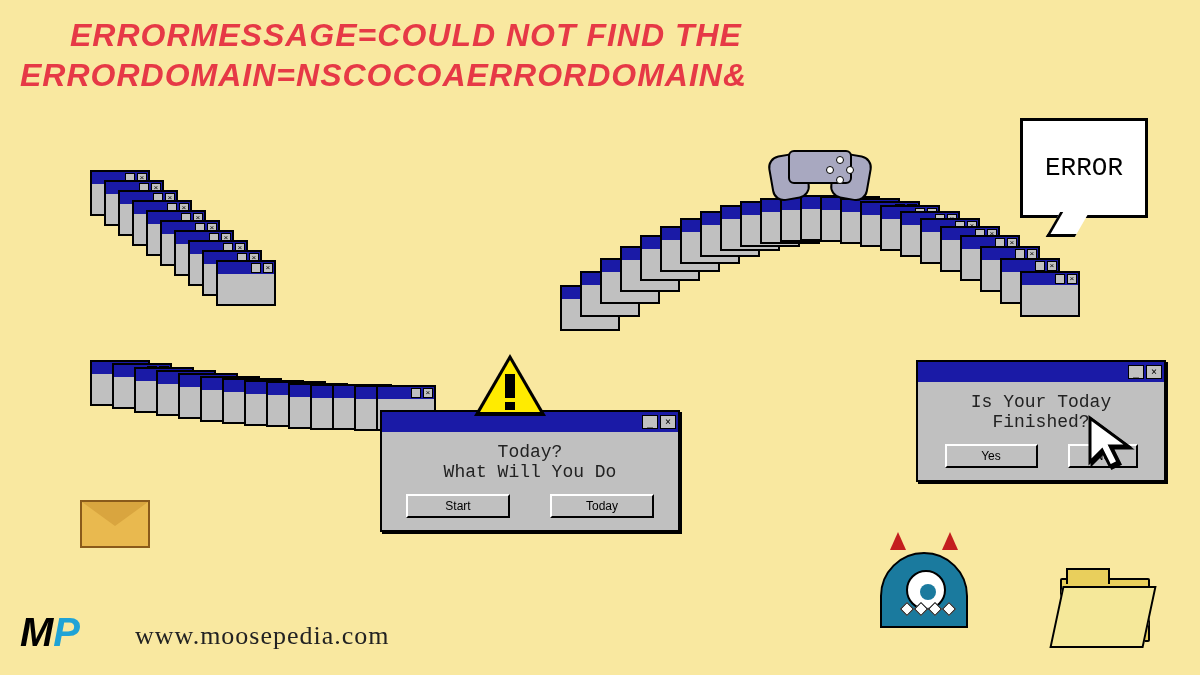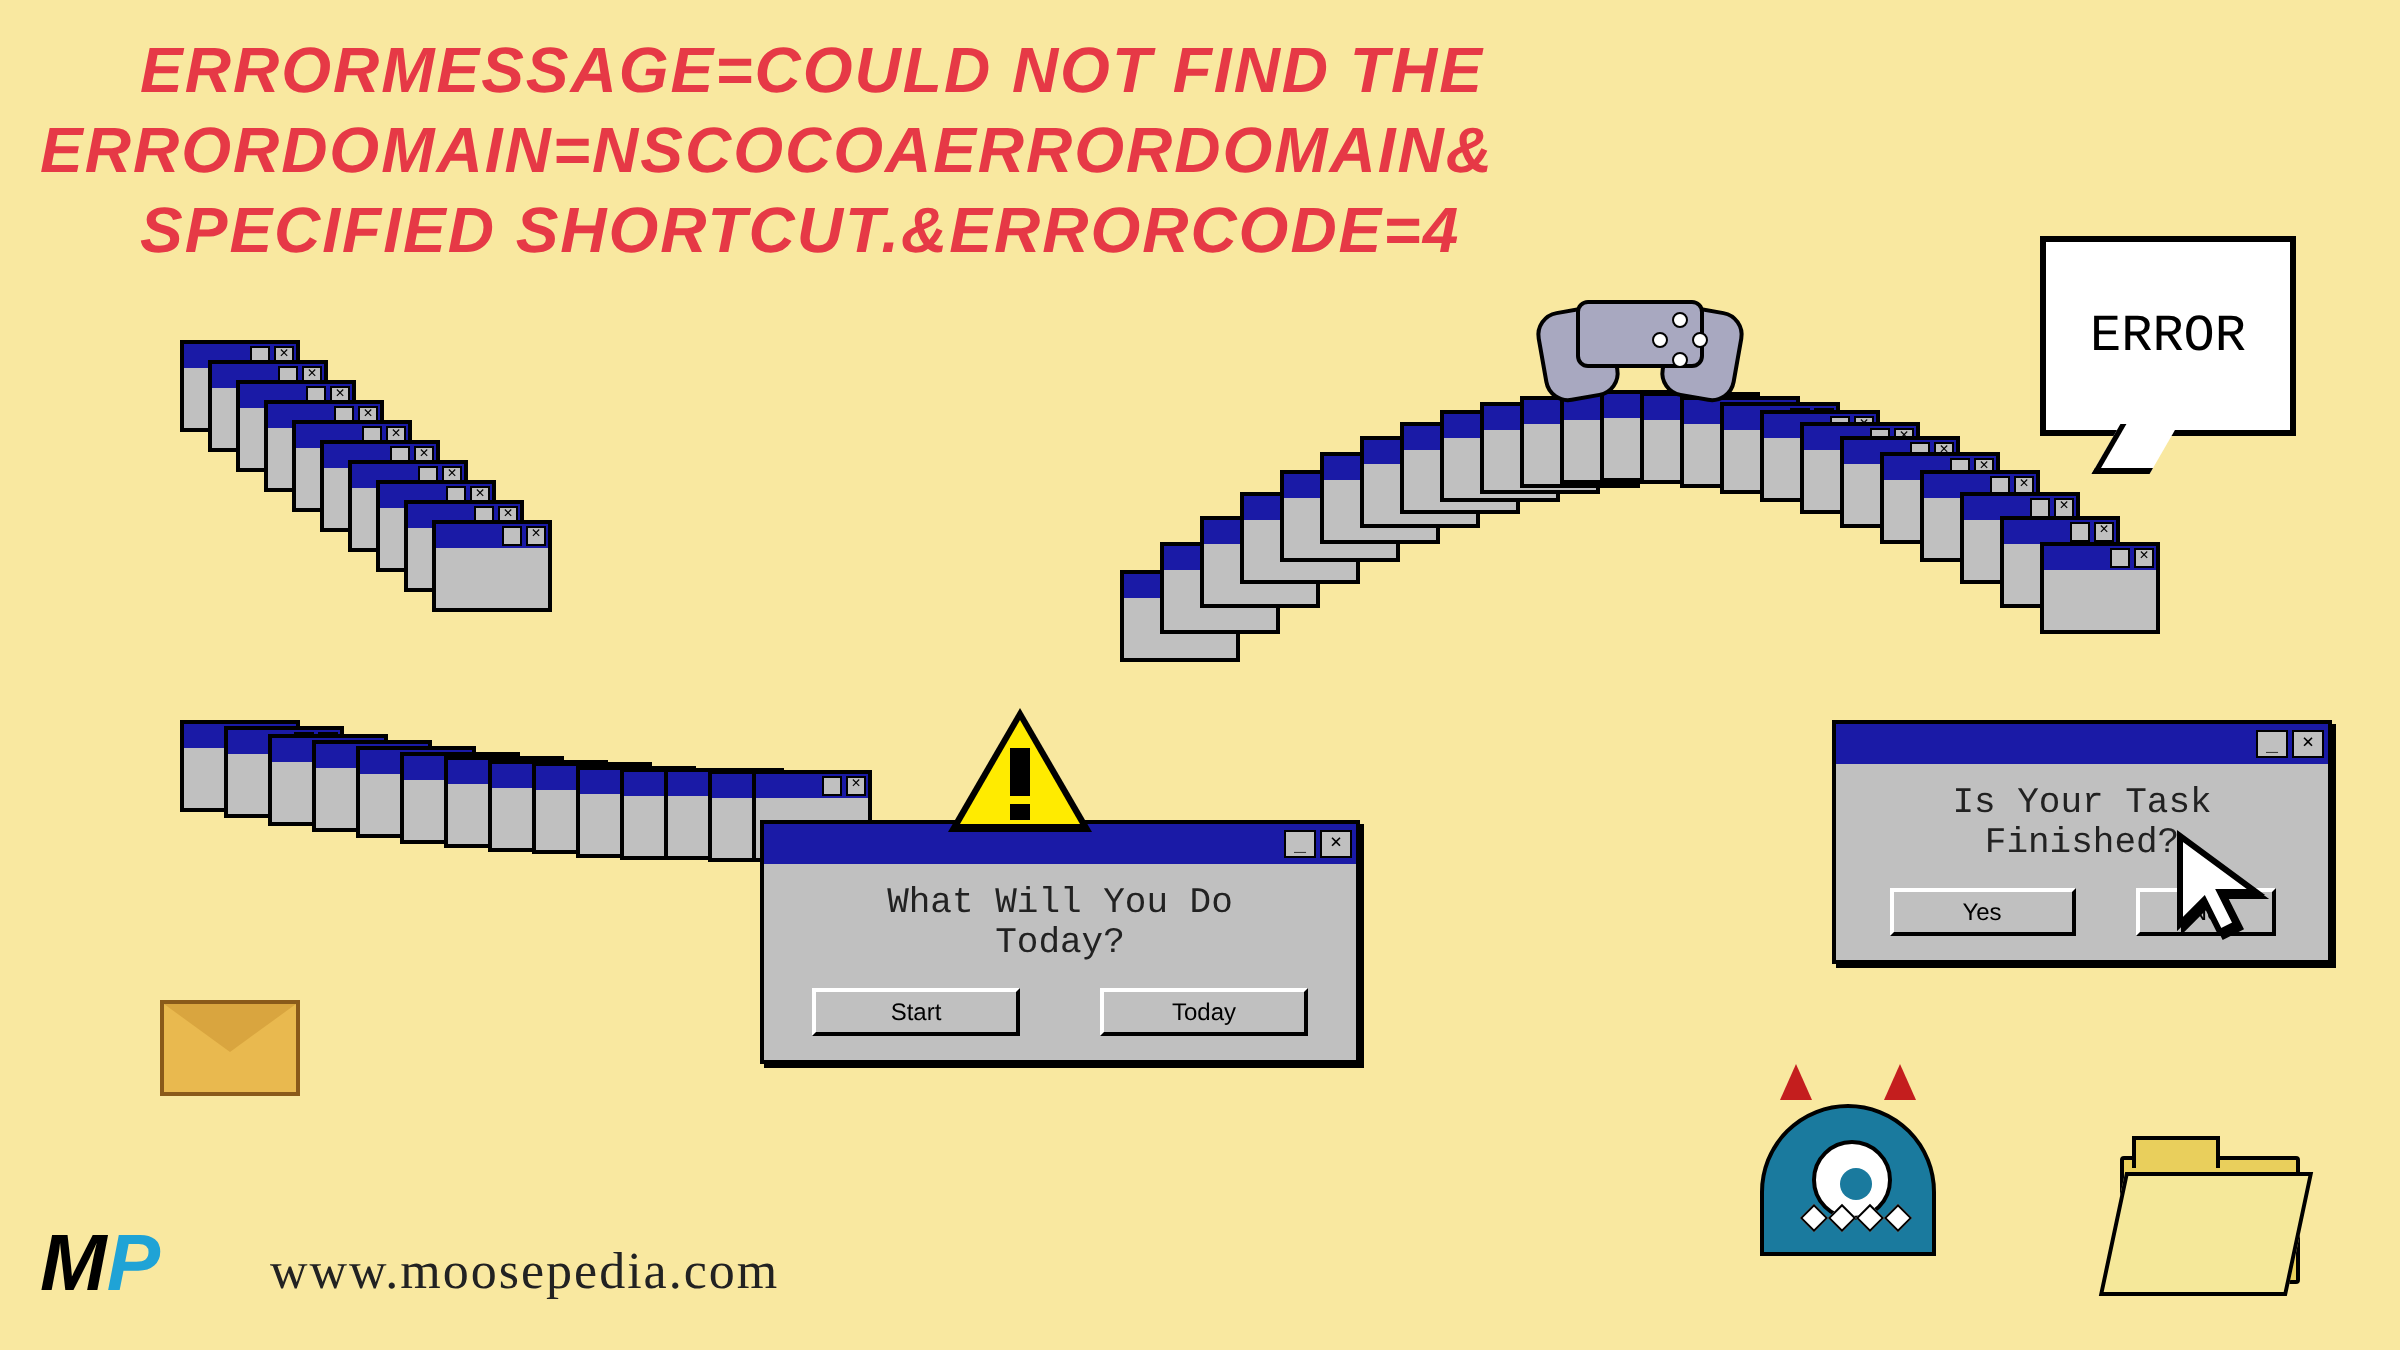--- a/index.html
+++ b/index.html
@@ -67,21 +67,20 @@
 .logo { position:absolute; left:20px; bottom:20px; font-family:Arial Black,sans-serif; font-weight:900; font-size:40px; font-style:italic; }
 .logo .m { color:#000; } .logo .p { color:#1fa3d6; }
 .url { position:absolute; left:135px; bottom:24px; font-family:Georgia,serif; font-size:26px; color:#222; letter-spacing:1px; }
 </style>
 </head>
 <body>
 
 <div class="headline">
   <div style="margin-left:50px;">ERRORMESSAGE=COULD NOT FIND THE</div>
   <div>ERRORDOMAIN=NSCOCOAERRORDOMAIN&amp;</div>
-  <div style="margin-left:50px;">SPECIFIED SHORTCUT.&amp;ERRORCODE=4</div>
 </div>
 
 <div class="cascade" style="left:90px; top:170px;">
   <div class="mini" style="left:0px; top:0px;">
       <div class="mm"></div>
       <div class="mx">×</div>
     </div>
     <div class="mini" style="left:14px; top:10px;">
       <div class="mm"></div>
       <div class="mx">×</div>
@@ -277,41 +276,41 @@
       <div class="mx">×</div>
     </div>
 </div>
 
 <div class="dialog" style="left:380px; top:410px; width:300px;">
   <div class="titlebar">
     <div class="tbtn">_</div>
     <div class="tbtn">×</div>
   </div>
   <div class="dbody">
+    <div>Today?</div>
     <div>What Will You Do</div>
-    <div>Today?</div>
   </div>
   <div class="btnrow">
     <button class="dbtn">Start</button>
     <button class="dbtn">Today</button>
   </div>
 </div>
 
 <div class="warn" style="left:474px; top:354px;">
   <div class="bang"></div>
     <div class="dot"></div>
 </div>
 
 <div class="dialog" style="left:916px; top:360px; width:250px;">
   <div class="titlebar">
     <div class="tbtn">_</div>
     <div class="tbtn">×</div>
   </div>
   <div class="dbody">
-    <div>Is Your Task</div>
+    <div>Is Your Today</div>
     <div>Finished?</div>
   </div>
   <div class="btnrow" style="gap:30px;">
     <button class="dbtn" style="width:93px;">Yes</button>
     <button class="dbtn" style="width:70px;">No</button>
   </div>
 </div>
 
 <div class="cursor" style="left:1086px; top:414px;">
   <svg width="50" height="60">

